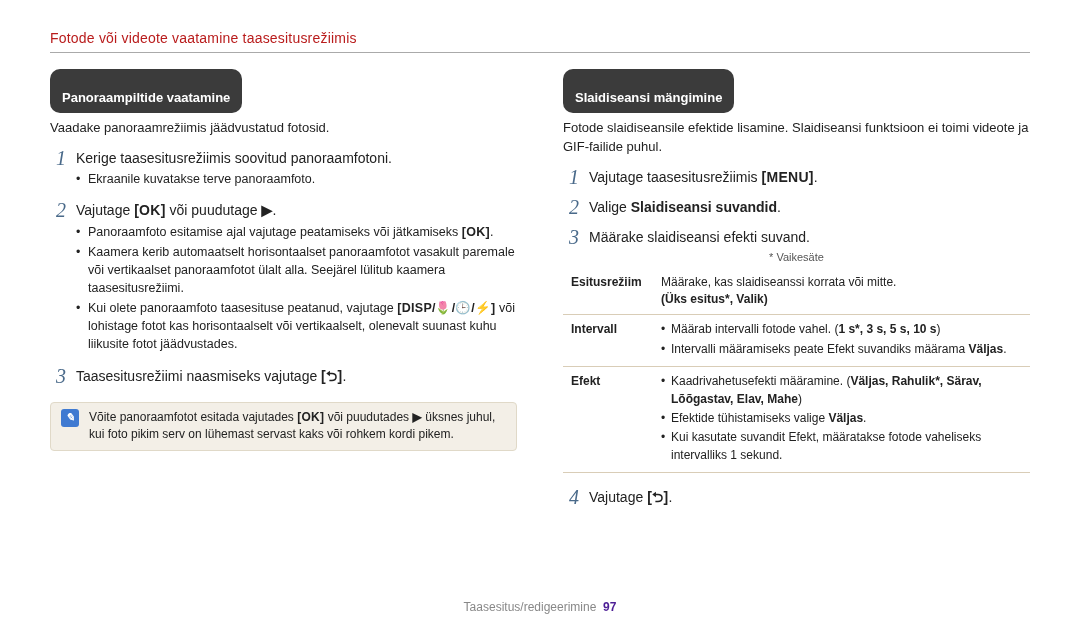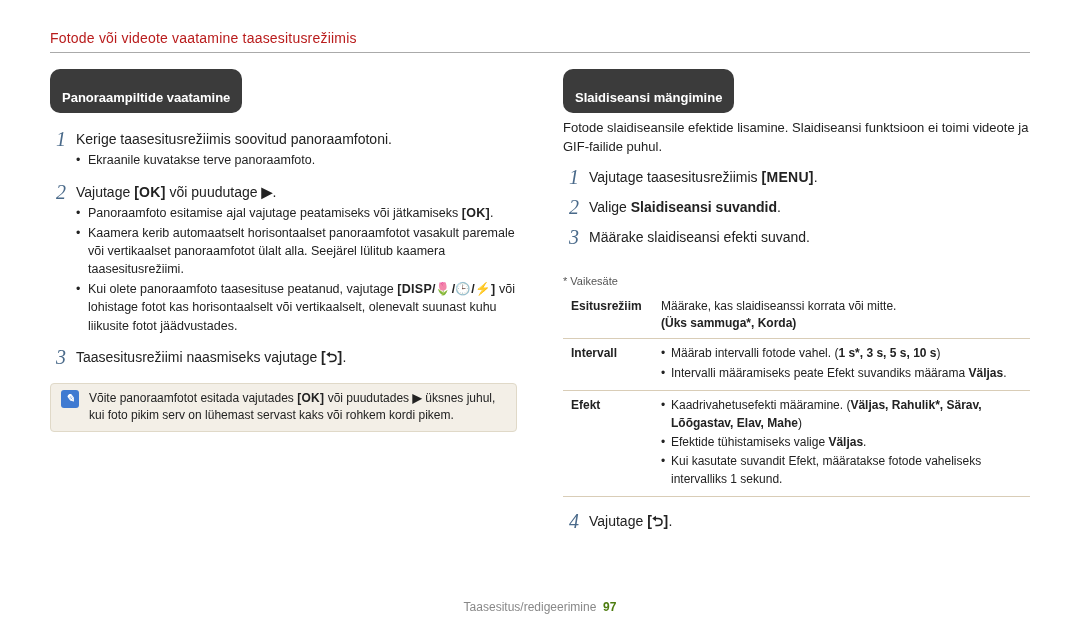--- a/index.html
+++ b/index.html
@@ -68,47 +68,48 @@
   }
   .note-icon {
     width: 18px; height: 18px; border-radius: 3px;
     background: #3f7ad1; color: #fff; font-weight: bold;
     display: flex; align-items: center; justify-content: center;
     flex-shrink: 0; font-size: 11px;
     font-style: italic;
   }
   .bold { font-weight: bold; }
 
-  .default-note { text-align: left; font-size: 11px; color: #555; margin-top: 24px; margin-bottom: 2px; }
+  .default-note { text-align: center; font-size: 11px; color: #555; margin-top: 0; margin-bottom: 2px; }
 
   table.opts { border-collapse: collapse; width: 100%; font-size: 12px; }
   table.opts th {
     background: #a9865e; color: #fff; text-align: left;
     padding: 4px 8px; font-weight: bold;
   }
   table.opts td { padding: 6px 8px; vertical-align: top; border-bottom: 1px solid #d9cdb7; }
   table.opts td.label { font-weight: bold; width: 90px; }
   table.opts ul { list-style: none; padding-left: 0; }
   table.opts ul li { position: relative; padding-left: 10px; margin-bottom: 2px; }
   table.opts ul li::before { content: "•"; position: absolute; left: 0; }
 
   .footer { text-align: center; color: #888; font-size: 12px; position: absolute; bottom: 14px; left: 0; right: 0; }
-  .footer .pg { font-weight: bold; color: #4d7c0f; }
+  .footer .pg { font-weight: bold; color: #4c1d95; }
 </style>
 </head>
 <body>
 
 <div class="page">
   <div class="header">Fotode või videote vaatamine taasesitusrežiimis</div>
   <div class="rule"></div>
 
   <div class="cols">
 
     <div class="col">
       <div class="pill">Panoraampiltide vaatamine</div>
+      <div class="intro">Vaadake panoraamrežiimis jäädvustatud fotosid.</div>
 
       <div class="step">
         <div class="step-num">1</div>
         <div class="step-body">
           <div class="main">Kerige taasesitusrežiimis soovitud panoraamfotoni.</div>
           <ul class="sub">
             <li>Ekraanile kuvatakse terve panoraamfoto.</li>
           </ul>
         </div>
       </div>
@@ -174,21 +175,21 @@
       </div>
 
       <div class="default-note">* Vaikesäte</div>
 
       <table class="opts">
         <tbody>
         <tr>
           <td class="label">Esitusrežiim</td>
           <td>
             <span>Määrake, kas slaidiseanssi korrata või mitte.</span><br>
-            <span class="bold">(Üks sammuga*, Korda)</span>
+            <span class="bold">(Üks esitus*, Valik)</span>
           </td>
         </tr>
         <tr>
           <td class="label">Intervall</td>
           <td>
             <ul>
               <li><span>Määrab intervalli fotode vahel. (</span><span class="bold">1 s*, 3 s, 5 s, 10 s</span><span>)</span></li>
               <li><span>Intervalli määramiseks peate Efekt suvandiks määrama </span><span class="bold">Väljas</span><span>.</span></li>
             </ul>
           </td>

